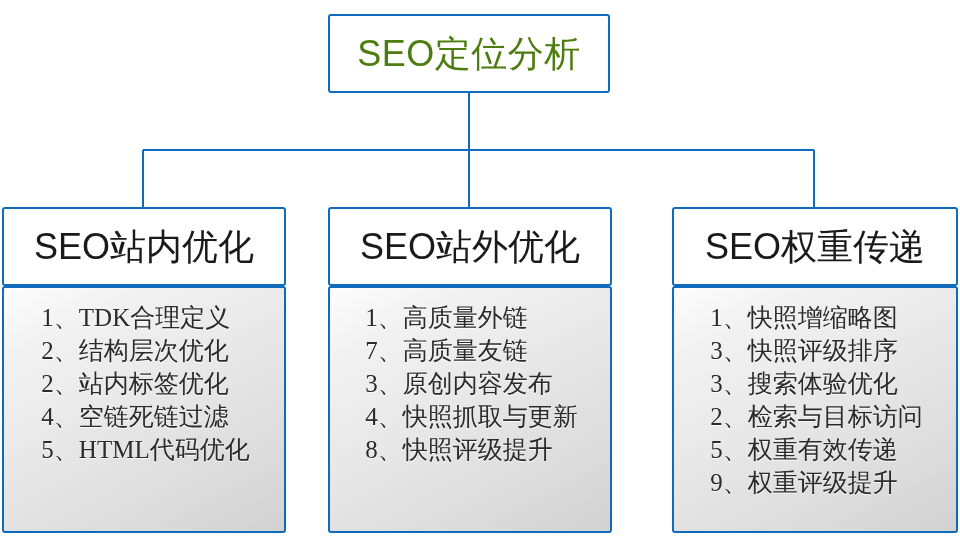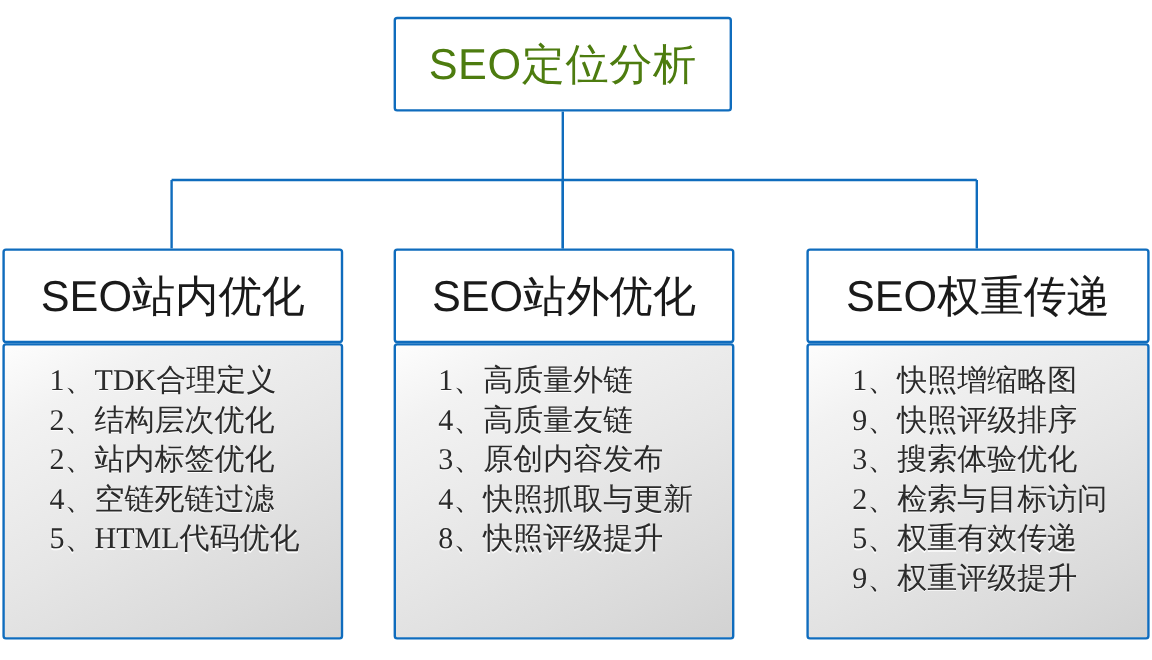--- a/index.html
+++ b/index.html
@@ -144,36 +144,36 @@
     </div>
   </div>
 
   <div class="column c1">
     <div class="col-head">
       <span class="col-head-title">SEO站外优化</span>
     </div>
     <div class="col-body">
       <ul class="col-list">
         <li>1、高质量外链</li>
-        <li>4、高质量友链</li>
+        <li>7、高质量友链</li>
         <li>3、原创内容发布</li>
         <li>4、快照抓取与更新</li>
         <li>8、快照评级提升</li>
       </ul>
     </div>
   </div>
 
   <div class="column c2">
     <div class="col-head">
       <span class="col-head-title">SEO权重传递</span>
     </div>
     <div class="col-body">
       <ul class="col-list">
         <li>1、快照增缩略图</li>
-        <li>9、快照评级排序</li>
+        <li>3、快照评级排序</li>
         <li>3、搜索体验优化</li>
         <li>2、检索与目标访问</li>
         <li>5、权重有效传递</li>
         <li>9、权重评级提升</li>
       </ul>
     </div>
   </div>
 
 </div>
 

